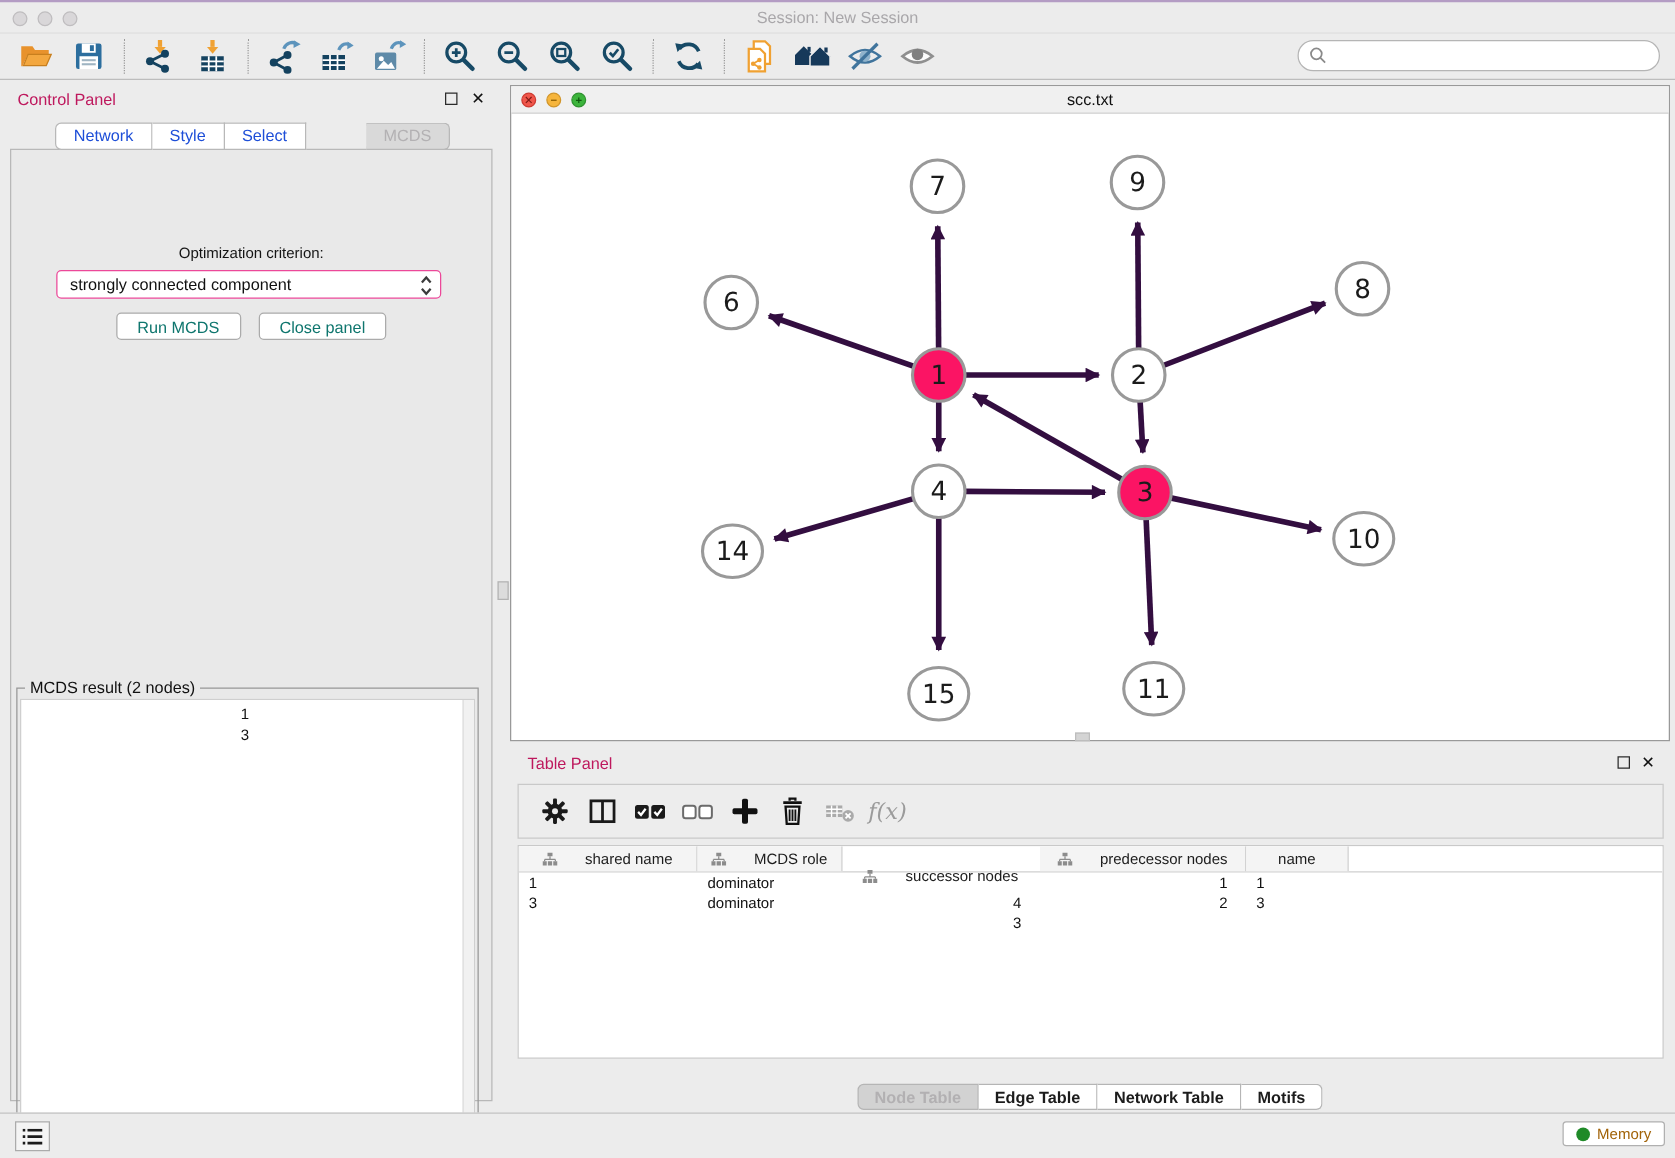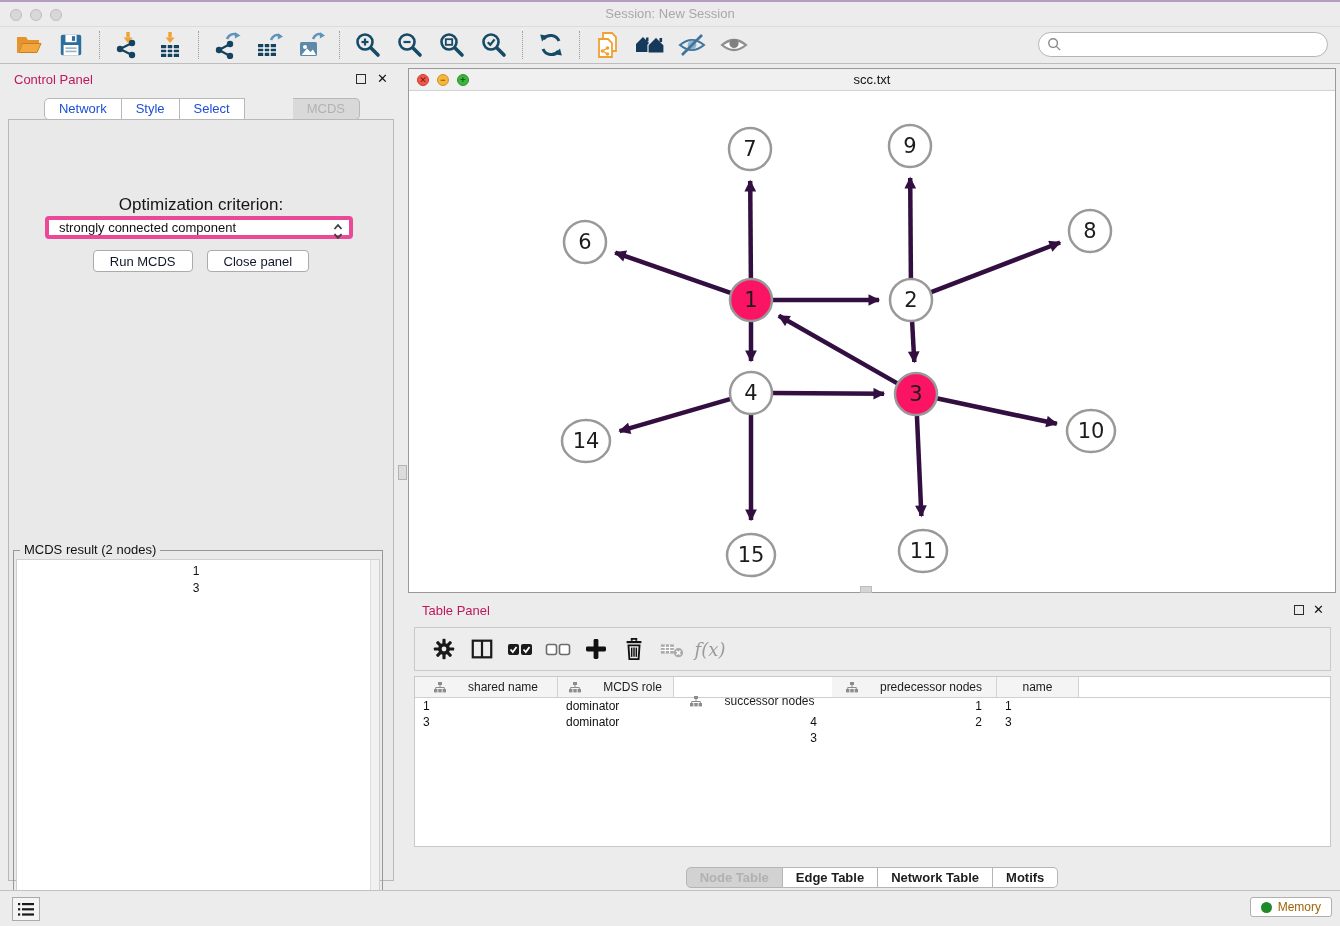--- a/index.html
+++ b/index.html
@@ -29,25 +29,25 @@
   .close-btn { position:absolute; top:7px; font-size:13px; font-weight:bold; color:#111; }
   .cpanel .float-btn { right:38px; } .cpanel .close-btn { right:16px; }
 
   .ctabs { position:absolute; left:0; top:34px; width:100%; display:flex; justify-content:center; z-index:2; }
   .ctab { height:22px; line-height:20px; padding:0 14px; font-size:13px; background:#fff; border:1px solid #b8b8b8; border-left:none; color:#1d4ed8; }
   .ctab:first-child { border-left:1px solid #b8b8b8; border-radius:5px 0 0 5px; }
   .ctab:last-child { border-radius:0 5px 5px 0; }
   .ctab.active { background:#d9d9d9; color:#b3b1b3;margin-left:48px; }
 
   .cbody { position:absolute; left:8px; top:55px; width:386px; height:762px; background:#e9e9e9; border:1px solid #b8b8b8; }
-  .opt-label { position:absolute; left:0; width:100%; top:75px; text-align:center; font-size:17px; color:#151515; }
-  .dropdown { position:absolute; left:36px; top:96px; width:308px; height:23px; background:#fff; border:4px solid #ec4899; border-radius:4px; display:flex; align-items:center; font-size:13px; padding-left:10px; color:#111; }
+  .opt-label { position:absolute; left:0; width:100%; top:75px; text-align:center; font-size:12px; color:#151515; }
+  .dropdown { position:absolute; left:36px; top:96px; width:308px; height:23px; background:#fff; border:1px solid #ec4899; border-radius:4px; display:flex; align-items:center; font-size:13px; padding-left:10px; color:#111; }
   .dropdown .stepper { position:absolute; right:4px; top:2px; }
   .btnrow { position:absolute; left:0; top:130px; width:100%; display:flex; justify-content:center; gap:14px; }
-  .pushbtn { height:22px; padding:0 16px; background:#fff; border:1px solid #ababab; border-radius:4px; font-size:13px; color:#0f172a; display:flex; align-items:center; }
+  .pushbtn { height:22px; padding:0 16px; background:#fff; border:1px solid #ababab; border-radius:4px; font-size:13px; color:#0f766e; display:flex; align-items:center; }
 
   .resultbox { position:absolute; left:4px; top:430px; width:370px; height:372px; border:1px solid #979797;text-align:center; }
   .resultbox .legend { position:absolute; left:6px; top:-9px; background:#e9e9e9; padding:0 4px; font-size:13px; color:#111; }
   .result-inner { position:absolute; left:2px; top:8px; right:2px; bottom:2px; background:#fff; border:1px solid #cfcfcf; }
   .result-text { position:absolute; left:0; top:0; right:10px; bottom:0; font-size:12px; line-height:17px; padding:3px 0 0 6px; white-space:pre; color:#111; }
   .result-scroll { position:absolute; right:0; top:0; width:9px; bottom:0; background:#f1f1f1; border-left:1px solid #dcdcdc; }
 
   .vgrip { position:absolute; left:398px; top:463px; width:9px; height:15px; background:#dcdcdc; border:1px solid #b3b3b3; }
   .hgrip { position:absolute; left:860px; top:584px; width:12px; height:7px; background:#d4d4d4; border:1px solid #bdbdbd; }
 

